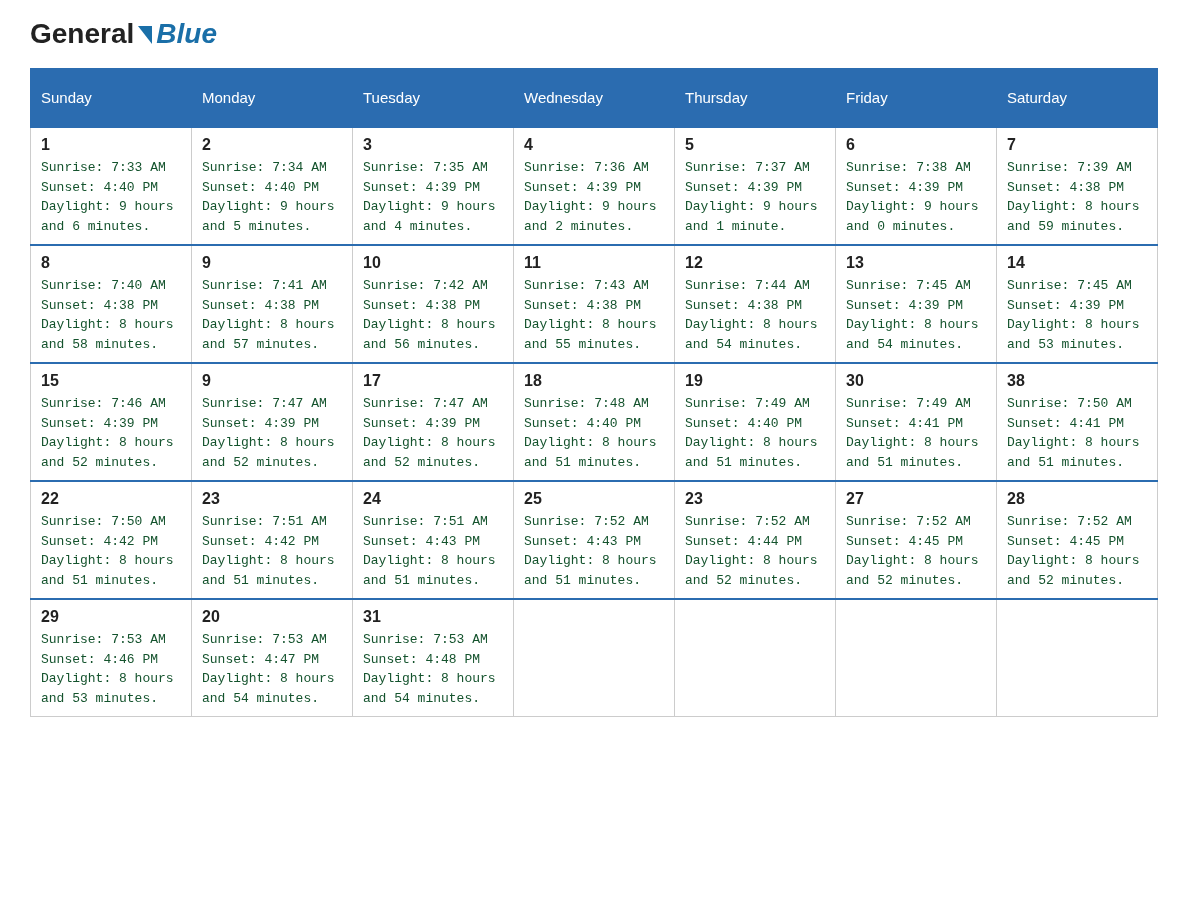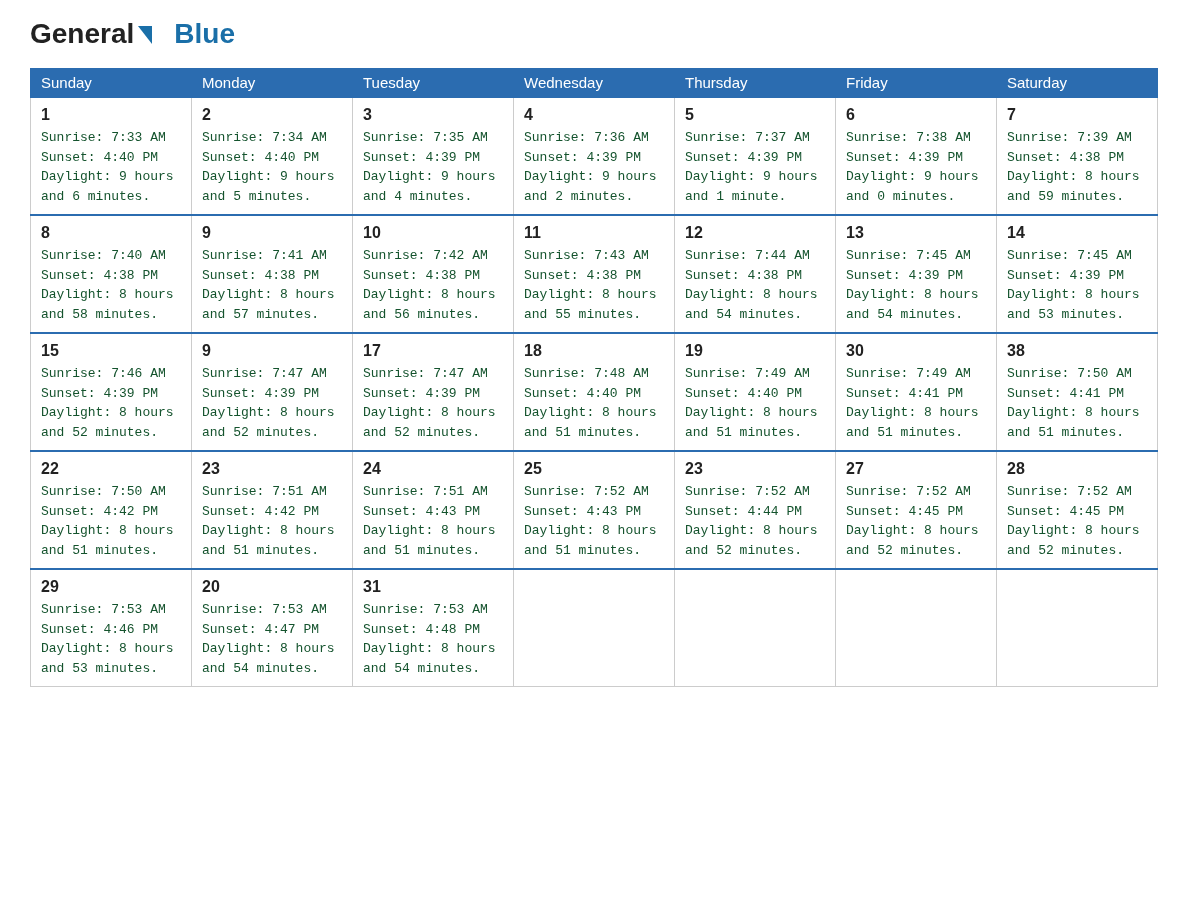--- a/index.html
+++ b/index.html
@@ -64,21 +64,21 @@
     table {
       width: 100%;
       border-collapse: collapse;
       table-layout: fixed;
     }
     thead th {
       background: #2b6cb0;
       color: #fff;
       font-size: 15px;
       font-weight: normal;
-      padding: 5px 10px;
+      padding: 20px 10px;
       text-align: left;
       border: 1px solid #2b6cb0;
     }
     tbody td {
       vertical-align: top;
       border: 1px solid #ccc;
       border-top: 2px solid #2b6cb0;
       padding: 8px 10px;
       font-size: 13.5px;
       height: 110px;
@@ -106,21 +106,21 @@
   </style>
 </head>
 <body>
 
 <div class="header">
   <div class="logo">
     <div class="logo-text">
       <span>General</span>
       <span class="logo-arrow"></span>
     </div>
-    <div style="margin-left:20px;">
+    <div style="margin-left:2px;font-style:italic;">
       <span class="logo-blue">Blue</span>
     </div>
   </div>
   <div class="title-block">
     <div class="month-title"></div>
     <div class="location"></div>
   </div>
 </div>
 
 <table>

